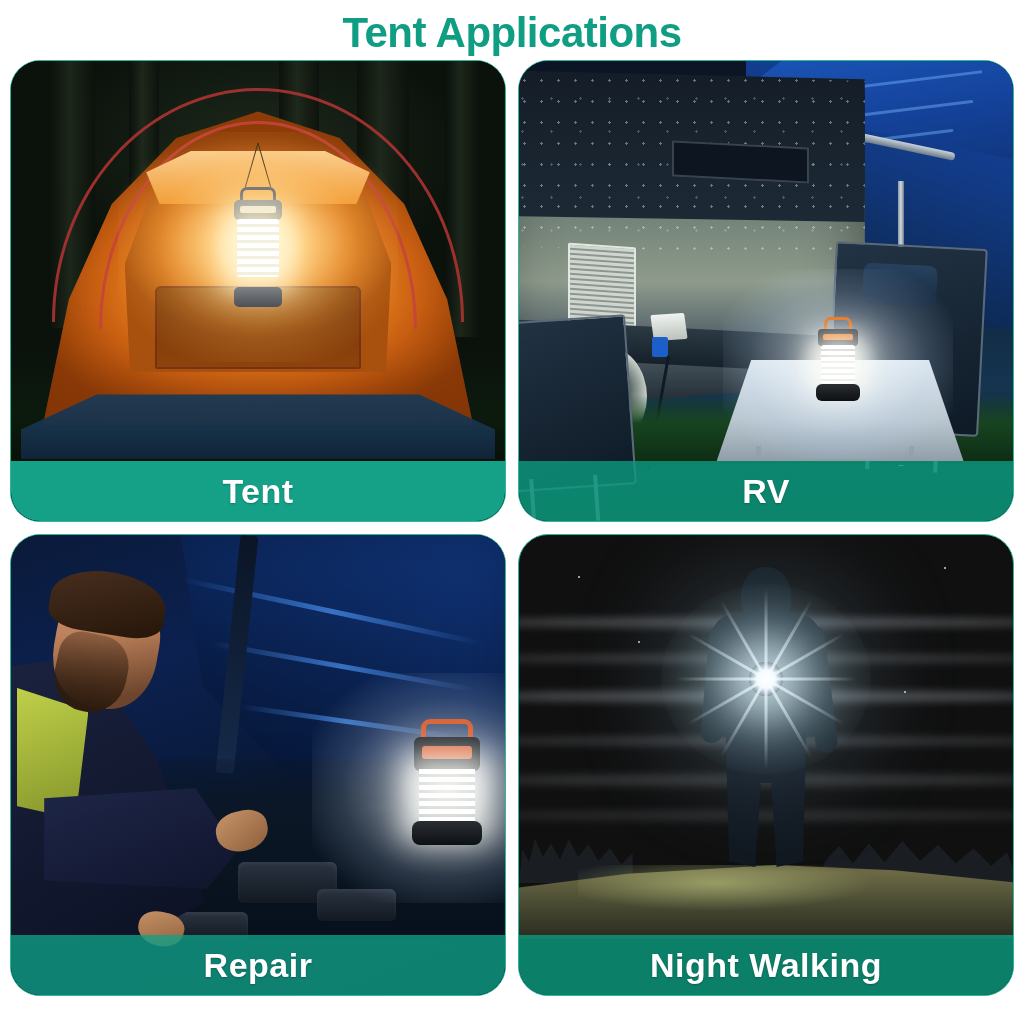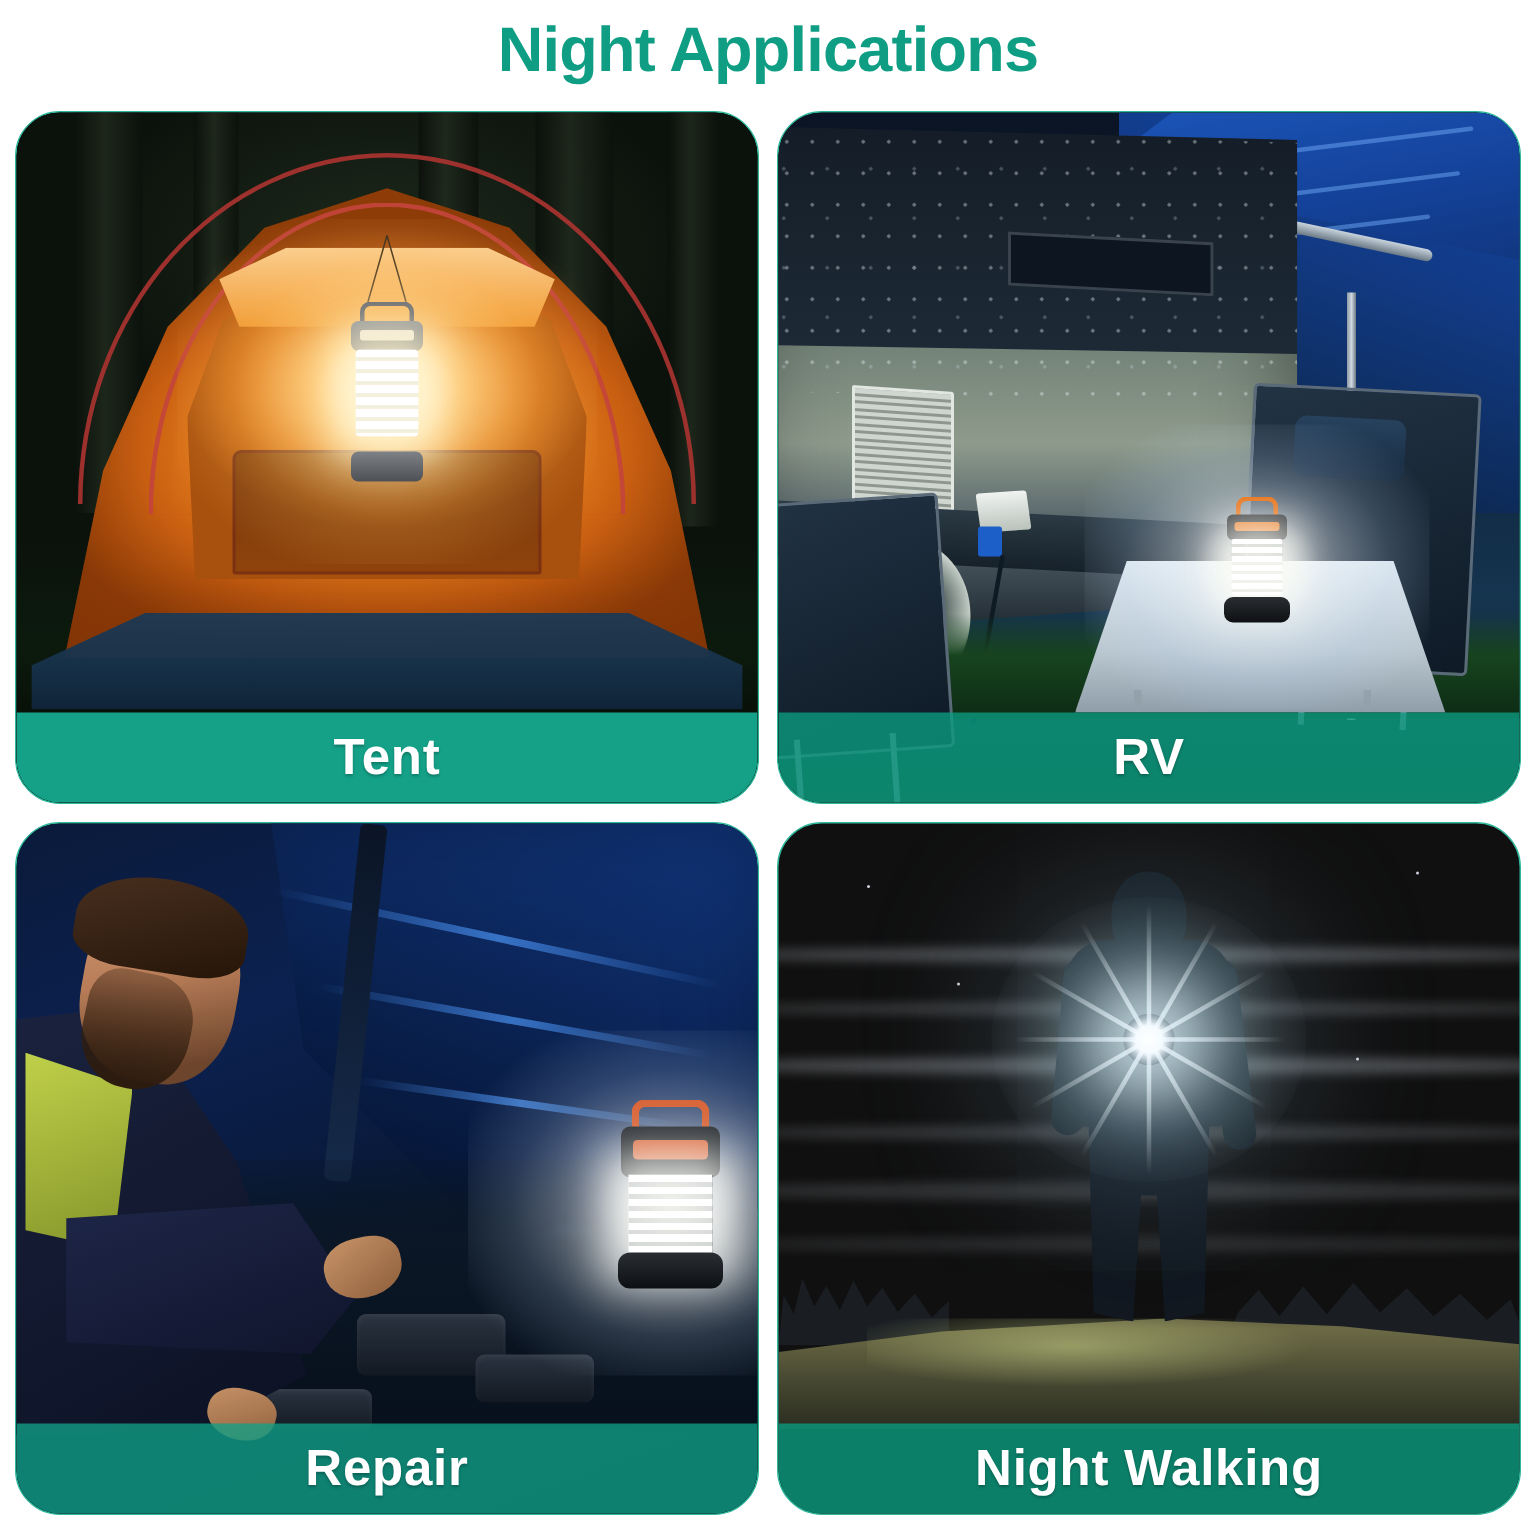--- a/index.html
+++ b/index.html
@@ -32,21 +32,21 @@
     letter-spacing: -0.5px;
     color: #0f9e84;
     font-family: "Liberation Sans", sans-serif;
     line-height: 54px;
   }
 
   
   .grid {
     position: absolute;
     left: 10px;
-    top: 74px;
+    top: 60px;
     width: 1004px;
     height: 940px;
     display: grid;
     grid-template-columns: 496px 496px;
     grid-template-rows: 462px 462px;
     gap: 12px 12px;
   }
   .panel {
     position: relative;
     border-radius: 30px;
@@ -541,21 +541,21 @@
   .lr-base {
     position: absolute; left: -2px; right: -2px; bottom: 0; height: 24px;
     background: linear-gradient(180deg, #2a2e33, #0d1013); border-radius: 8px;
   }
 </style>
 </head>
 <body>
 
 <div class="page">
 
-  <div class="page-title">Night Applications</div>
+  <div class="page-title">Tent Applications</div>
 
   <div class="grid">
 
     <div class="panel">
       <div class="scene">
         <div class="tent-bg"></div>
         <div class="trunk t1"></div>
         <div class="trunk t2"></div>
         <div class="trunk t3"></div>
         <div class="trunk t4"></div>

